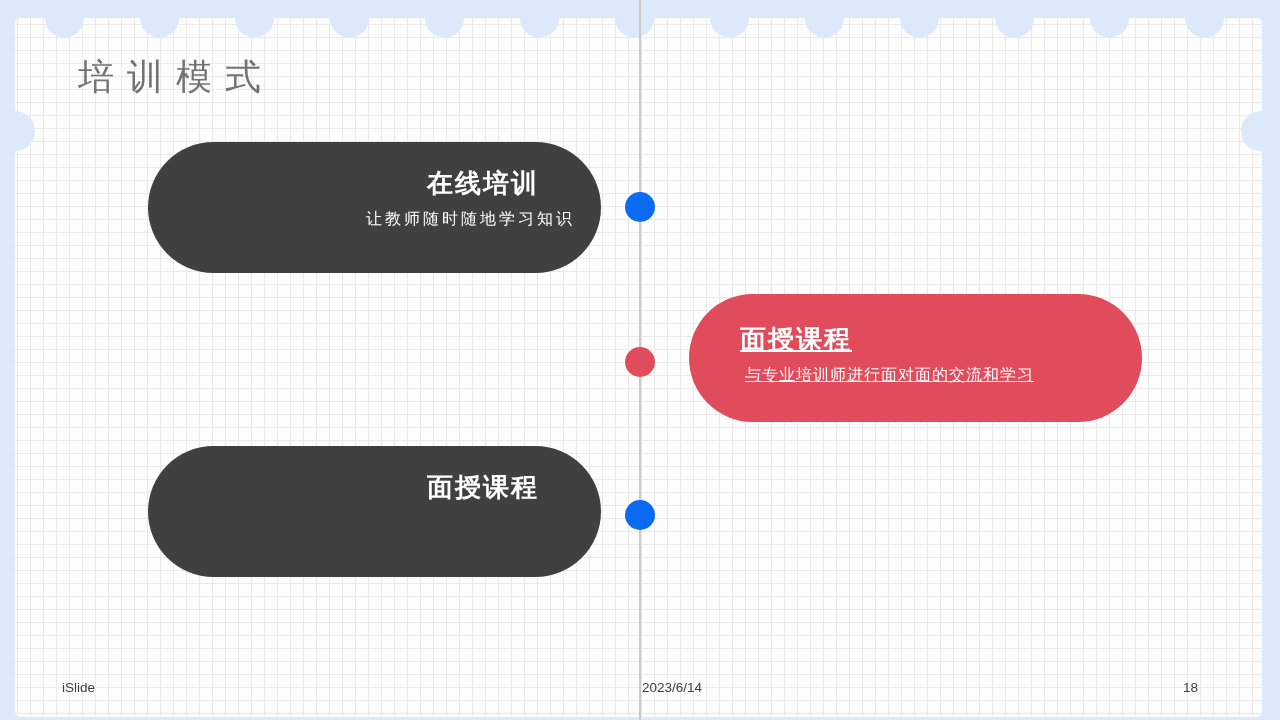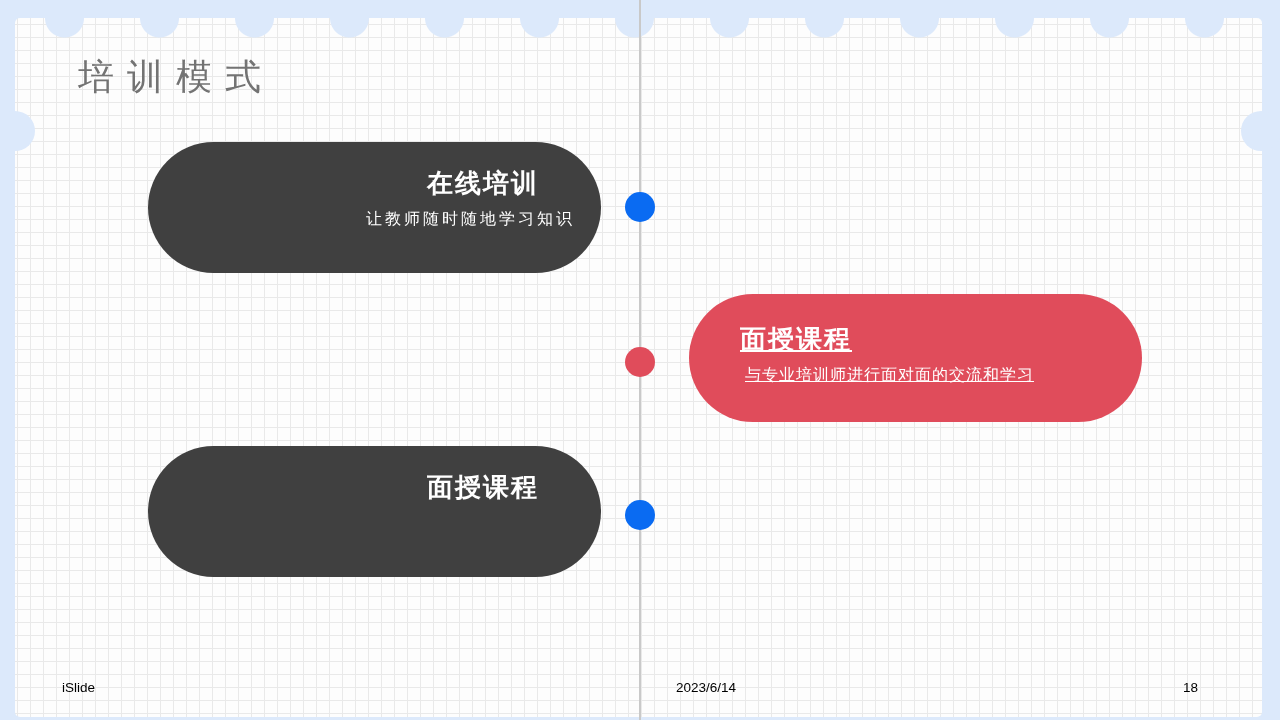--- a/index.html
+++ b/index.html
@@ -106,26 +106,26 @@
   .dot.red  { background: #e04c5b; }
   .dot1 { top: 192px; }
   .dot2 { top: 347px; }
   .dot3 { top: 500px; }
 
   .footer-text {
     position: absolute;
     top: 680px;
     font-size: 13.5px;
     line-height: 16px;
-    color: #000000;
+    color: #404040;
     z-index: 2;
     white-space: nowrap;
   }
   .brand { left: 62px; }
-  .date  { left: 642px; padding-left: 34px; }
+  .date  { left: 642px; }
   .page  { left: 1183px; }
 </style>
 </head>
 <body>
 
 <div class="slide">
 
   <div class="panel"></div>
   <div class="scallop-strip"></div>
   <div class="edge-bump left"></div>

